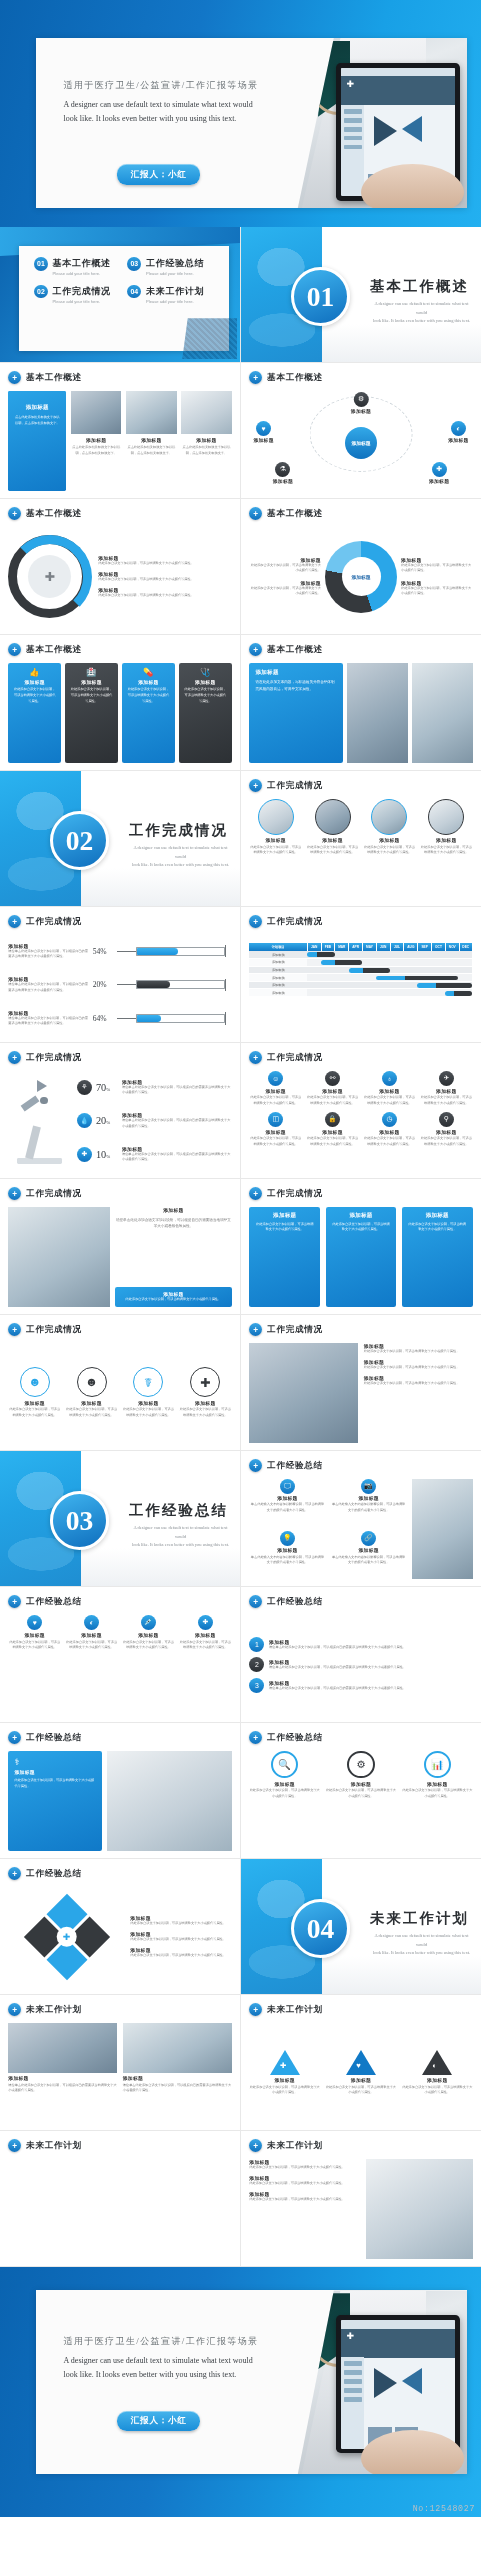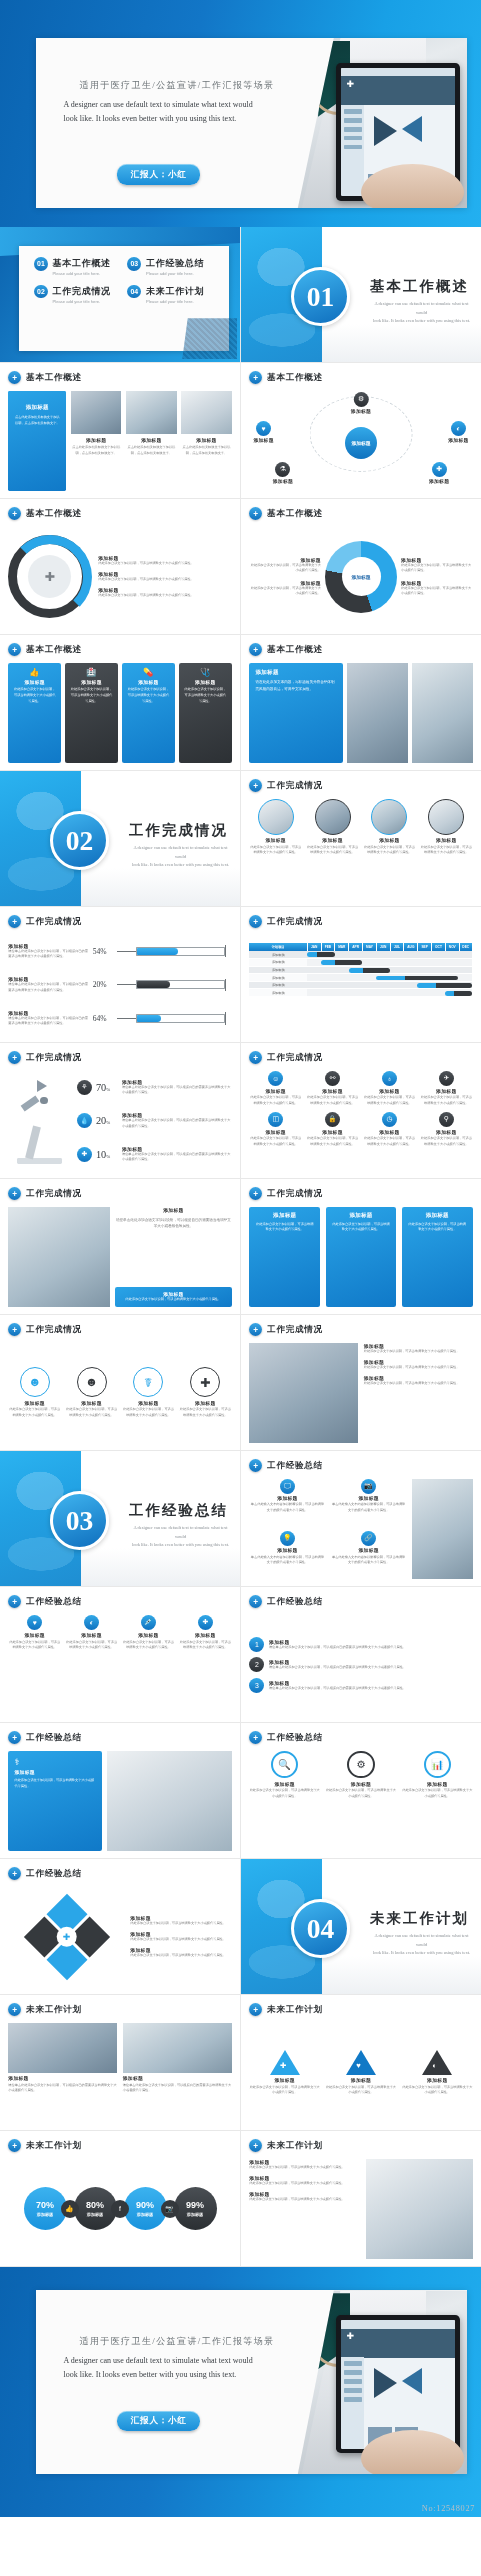--- a/index.html
+++ b/index.html
@@ -51,21 +51,21 @@
     border-left:23.4px solid #2d4d66; border-top:15px solid transparent; border-bottom:15px solid transparent;}
   .cover .tablet .play2{ position:absolute; left:61px; top:48px; width:0;height:0;
     border-right:20.6px solid #2f6f9e; border-top:13.8px solid transparent; border-bottom:13.8px solid transparent;}
   .cover .tablet .thumbs{ position:absolute; left:27.5px; bottom:4.1px; display:flex; gap:2.8px;}
   .cover .tablet .thumbs span{ width:23.4px;height:18px;background:#7f9cb4; display:block;}
   .cover .hand{ position:absolute; right:2.8px; bottom:-4.1px; width:103px; height:48px;
     background:linear-gradient(180deg,#e9d3c2,#cfae95); border-radius:50% 50% 30% 30%/60% 60% 40% 40%;}
 
   .cover .txt{ position:absolute; left:27.5px; top:41px; width:227px; }
   .cover .kicker{ font-family:"Liberation Serif","DejaVu Serif",serif; font-size:9px; color:#6d7478;
-      letter-spacing:1.4px; white-space:nowrap;margin-left:16px; }
+      letter-spacing:1.4px; white-space:nowrap; }
   .cover .big{ font-family:"Liberation Serif","DejaVu Serif",serif; font-weight:bold; font-size:32px;
       letter-spacing:1.4px; line-height:1.1; margin-top:4.1px;
       background:linear-gradient(180deg,#8f959a 0%,#45494d 45%,#2b2e31 100%);
       -webkit-background-clip:text; background-clip:text; color:transparent;
       text-shadow:0 0.7px 0 rgba(255,255,255,.6); }
   .cover .sub{ font-family:"Liberation Serif","DejaVu Serif",serif; font-size:8px; color:#3a3f44;
       line-height:1.8; margin-top:5.5px; width:220px; }
   .cover .badge{ position:absolute; left:81px; bottom:23.4px; padding:4.1px 13.8px; border-radius:9.6px;
       background:linear-gradient(180deg,#46b4ec,#1a8ed8); color:#fff; font-weight:bold; font-size:8.6px;
       box-shadow:0 1.4px 2.8px rgba(0,0,0,.25), inset 0 0.7px 0 rgba(255,255,255,.5); letter-spacing:0.7px;}
@@ -158,21 +158,21 @@
   .pct{ font-family:"Liberation Serif","DejaVu Serif",serif; font-size:7.6px; color:#3a3f44; width:20.6px;}
 
   
   .bub{ width:43px;height:43px;border-radius:50%; display:flex;flex-direction:column;
         align-items:center;justify-content:center;color:#fff;}
   .bub .p{ font-weight:bold; font-size:9px; }
   .bub .l{ font-size:4.1px; margin-top:2.1px; font-weight:bold;}
   .lnk{ width:18px;height:18px;border-radius:50%;background:#34383c;color:#fff;display:flex;
         align-items:center;justify-content:center;font-size:6.9px;margin:0 -5.5px; z-index:2;}
 
-  .wm{ position:absolute; right:6.9px; bottom:4.1px; font-family:Liberation Serif, serif;
+  .wm{ position:absolute; right:6.9px; bottom:4.1px; font-family:Liberation Mono, monospace;
        font-size:8.3px; color:#b9bfc4; letter-spacing:0.7px;}
   .clearfix:after{content:"";display:block;clear:both;}
 </style>
 </head>
 <body>
 
 <div class="deck">
 
   <div class="cover">
     <div class="swirl"></div>
@@ -1023,41 +1023,20 @@
       </div>
     </div>
   </div>
 
   <div class="row clearfix">
     <div class="slide">
       <div class="ch">
           <div class="ic"></div>
         <div class="t">未来工作计划</div>
         </div>
-      <div class="cbody" style="display:flex;align-items:center;justify-content:center" id="bubble-chart">
-          <div class="bub" style="background: linear-gradient(rgb(59, 178, 239), rgb(26, 147, 221));">
-            <div class="p">70%</div>
-            <div class="l">添加标题</div>
-          </div>
-          <div class="lnk">👍</div>
-          <div class="bub" style="background: linear-gradient(rgb(74, 79, 84), rgb(43, 47, 51));">
-            <div class="p">80%</div>
-            <div class="l">添加标题</div>
-          </div>
-          <div class="lnk">f</div>
-          <div class="bub" style="background: linear-gradient(rgb(59, 178, 239), rgb(26, 147, 221));">
-            <div class="p">90%</div>
-            <div class="l">添加标题</div>
-          </div>
-          <div class="lnk">📷</div>
-          <div class="bub" style="background: linear-gradient(rgb(74, 79, 84), rgb(43, 47, 51));">
-            <div class="p">99%</div>
-            <div class="l">添加标题</div>
-          </div>
-        </div>
     </div>
 
     <div class="slide">
       <div class="ch">
           <div class="ic"></div>
         <div class="t">未来工作计划</div>
         </div>
       <div class="cbody" style="display:grid;grid-template-columns:1.05fr 1fr;gap:5.5px">
         <div style="display:flex;flex-direction:column;gap:4.8px">
           <div>

